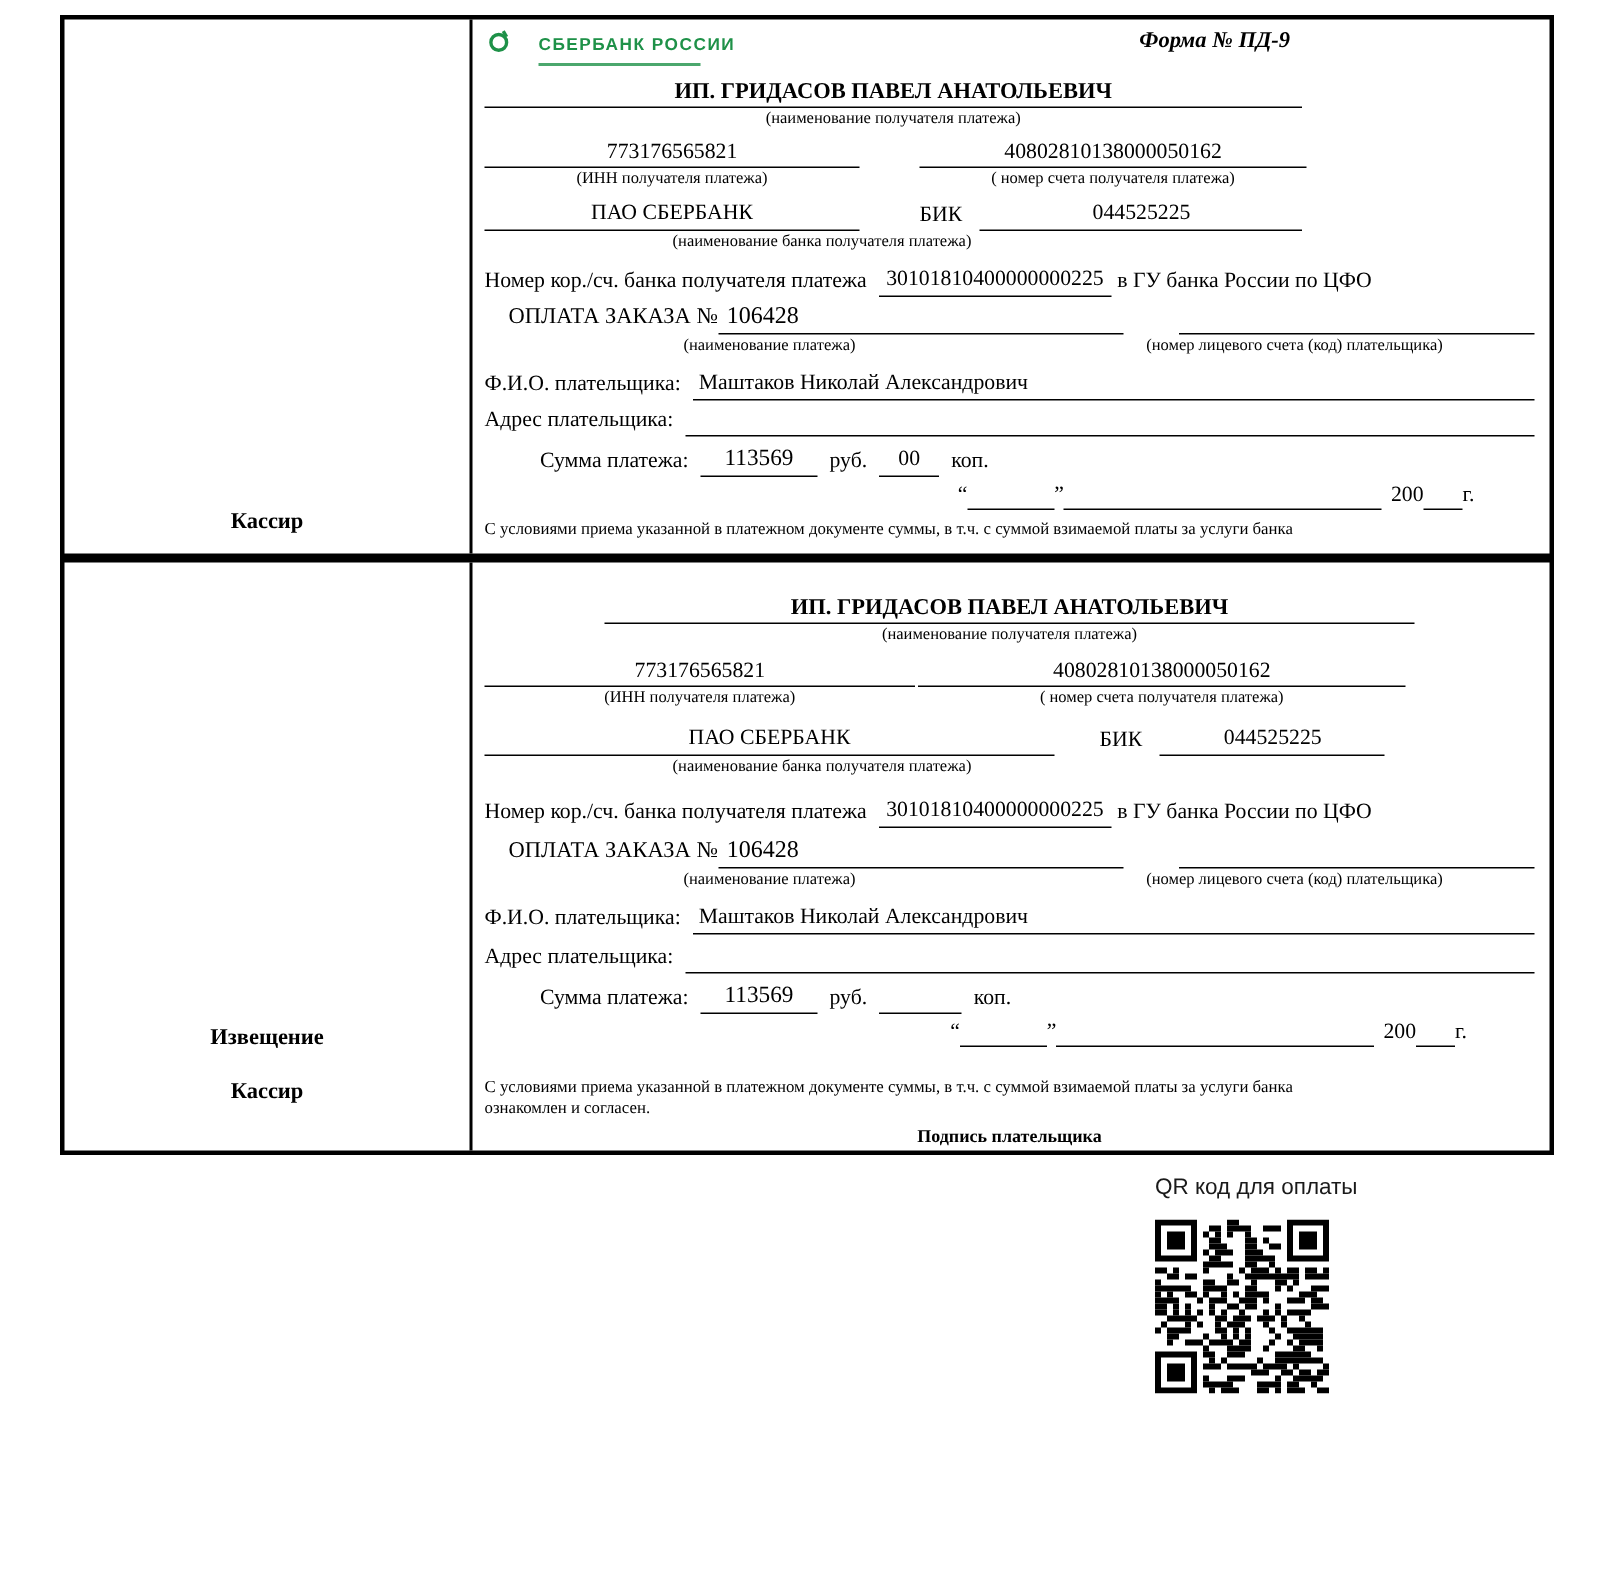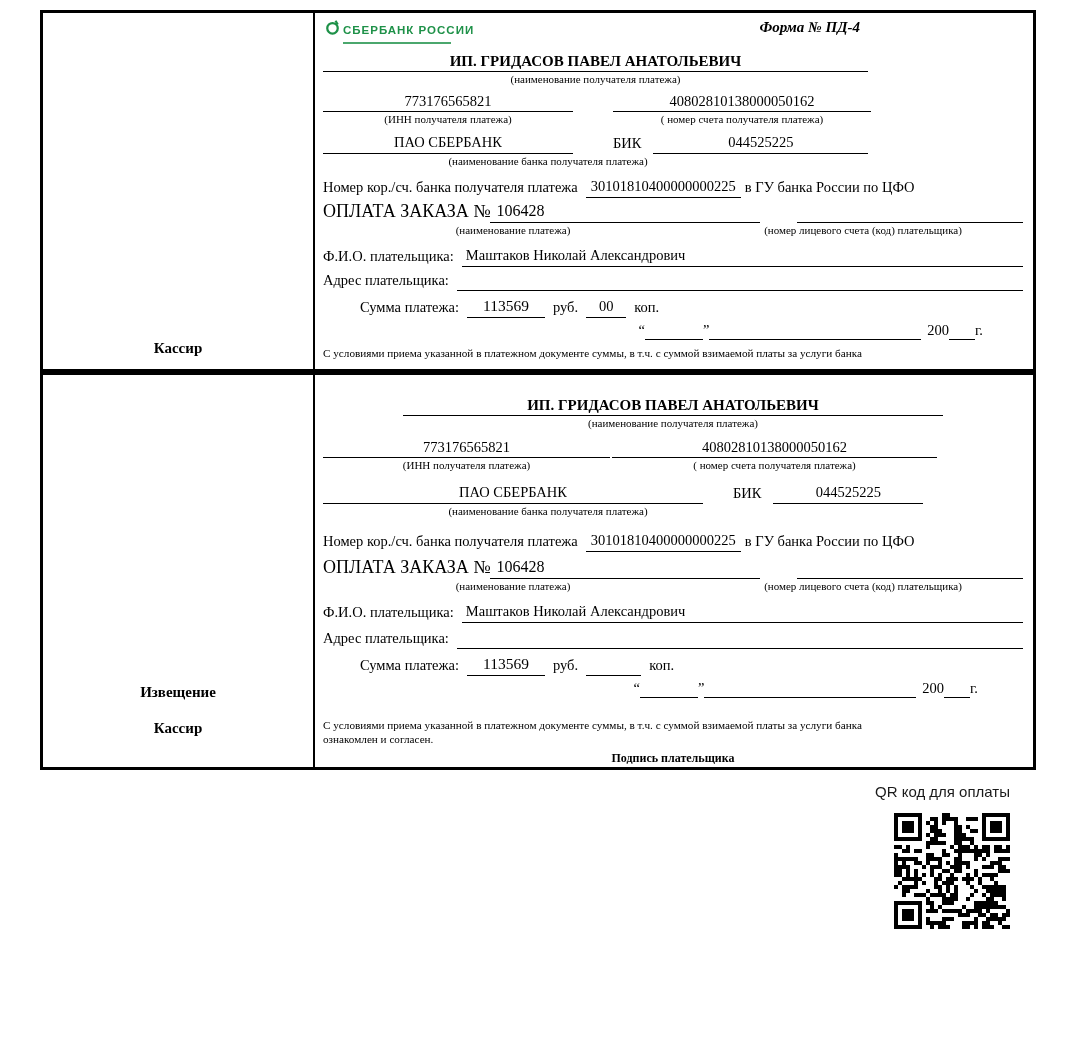--- a/index.html
+++ b/index.html
@@ -25,21 +25,21 @@
   .content { flex:1; padding:4px 10px 2px 8px; font-size:14.5px; line-height:20px; }
 
   .row { display:flex; align-items:flex-end; }
   .uline { border-bottom:1px solid #000; }
   .cap { font-size:11px; line-height:15px; }
   .capcell { display:inline-block; text-align:center; }
   .cell { display:inline-block; text-align:center; }
 
   
   .head { height:34px; align-items:flex-start; justify-content:space-between; }
-  .logo { display:flex; align-items:flex-start; gap:3px; margin-left:2px; margin-top:2px; }
+  .logo { display:flex; align-items:flex-start; gap:19px; margin-left:2px; margin-top:2px; }
   .logo-mark { flex:none; margin-top:1px; }
   .logo-text { color:var(--green,#1e9148); font-family:"Liberation Sans",sans-serif;
                font-weight:bold; font-size:11.5px; letter-spacing:1px; line-height:13px; }
   .logo-sub { display:block; width:108px; height:2px; background:var(--green,#1e9148); margin-top:3px; opacity:.8; }
   .form-no { font-weight:bold; font-style:italic; font-size:15px; margin-right:163px; white-space:nowrap; }
 
   
   .namerow { margin-top:0; }
   .name { display:inline-block; font-weight:bold; font-size:15px; text-align:center; line-height:20px; }
   .sec1 .name { width:545px; }
@@ -71,21 +71,21 @@
   
   .corr { margin-top:6px; line-height:22px; }
   .sec2 .corr { margin-top:10px; }
   .corrlabel { flex:none; }
   .corrnum { margin-left:8px; padding:0 5px; white-space:nowrap; }
   .corrsuffix { margin-left:4px; white-space:nowrap; }
 
   
   .pay { margin-top:2px; line-height:22px; }
   .sec2 .pay { margin-top:4px; }
-  .paylabel { font-size:18px; padding-bottom:1px; white-space:nowrap; }
+  .paylabel { font-size:15px; padding-bottom:1px; white-space:nowrap;margin-left:16px; }
   .paynum { width:270px; font-size:16px; padding-left:6px; }
   .payspacer { width:37px; flex:none; }
   .payright { flex:1; }
   .w-payl { width:380px; }
   .w-payr { flex:1; }
 
   
   .fio { margin-top:6px; line-height:22px; }
   .addr { margin-top:2px; }
   .sec2 .addr { margin-top:4px; }
@@ -107,21 +107,21 @@
   .yr { margin-left:6px; }
 
   
   .agree { margin-top:6px; font-size:11.2px; line-height:14px; }
   .sec2 .agree { margin-top:20px; }
   .sig { font-weight:bold; font-size:12px; }
   .sig-inline { margin-left:170px; }
   .sigblock { text-align:center; margin-top:4px; line-height:15px; }
 
   
-  .qr-area { position:absolute; top:783px; left:770px; width:240px; text-align:right;
+  .qr-area { position:absolute; top:783px; left:770px; width:240px; text-align:left;
              font-family:"Liberation Sans",sans-serif; }
   .qr-label { font-size:15px; color:#1a1a1a; }
   .qr-code { margin-top:13px; display:inline-block; line-height:0; }
 </style>
 </head>
 <body>
 
 <div class="page">
 
   <div class="box box1 sec1">
@@ -134,21 +134,21 @@
         <div class="logo">
           <svg class="logo-mark" width="15" height="15" viewBox="0 0 20 20">
             <circle cx="10" cy="11" r="7" fill="none" stroke="#1e9148" stroke-width="3"></circle>
             <path d="M14 1 L17 6" stroke="#1e9148" stroke-width="3" fill="none"></path>
           </svg>
           <span>
             <span class="logo-text">СБЕРБАНК РОССИИ</span>
             <span class="logo-sub"></span>
           </span>
         </div>
-        <div class="form-no">Форма № ПД-4</div>
+        <div class="form-no">Форма № ПД-9</div>
       </div>
 
       <div class="row namerow">
         <span class="uline name">ИП. ГРИДАСОВ ПАВЕЛ АНАТОЛЬЕВИЧ</span>
       </div>
       <div class="row cap">
         <span class="capname">(наименование получателя платежа)</span>
       </div>
 
       <div class="row innrow">

